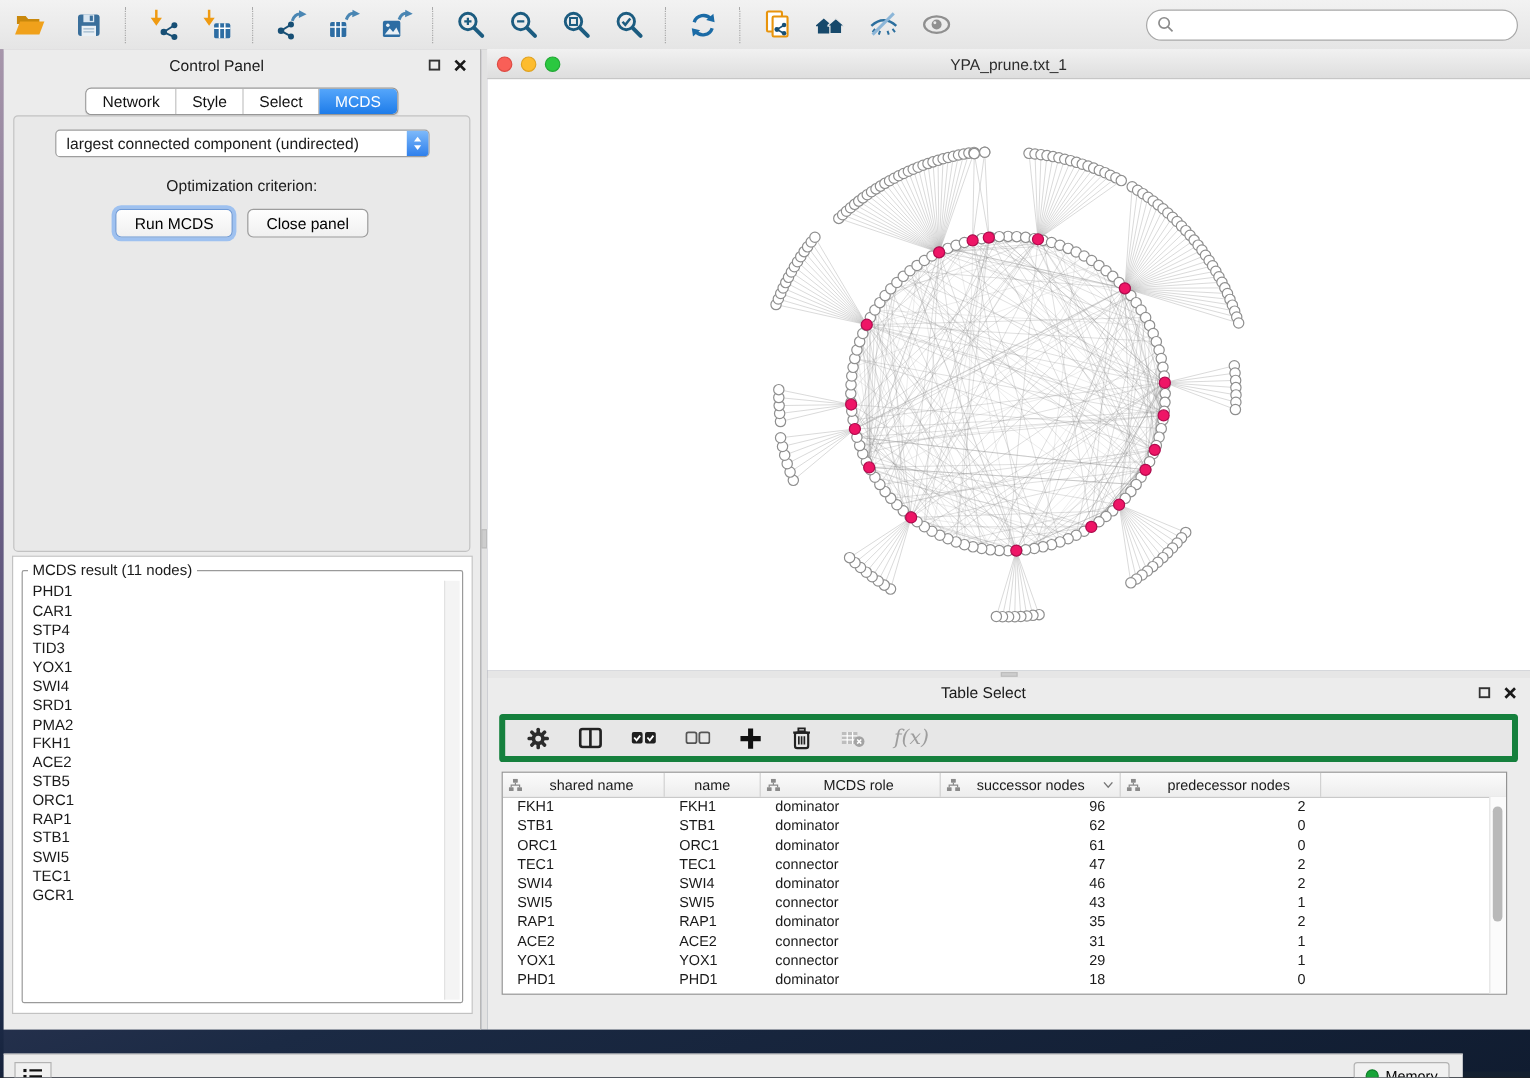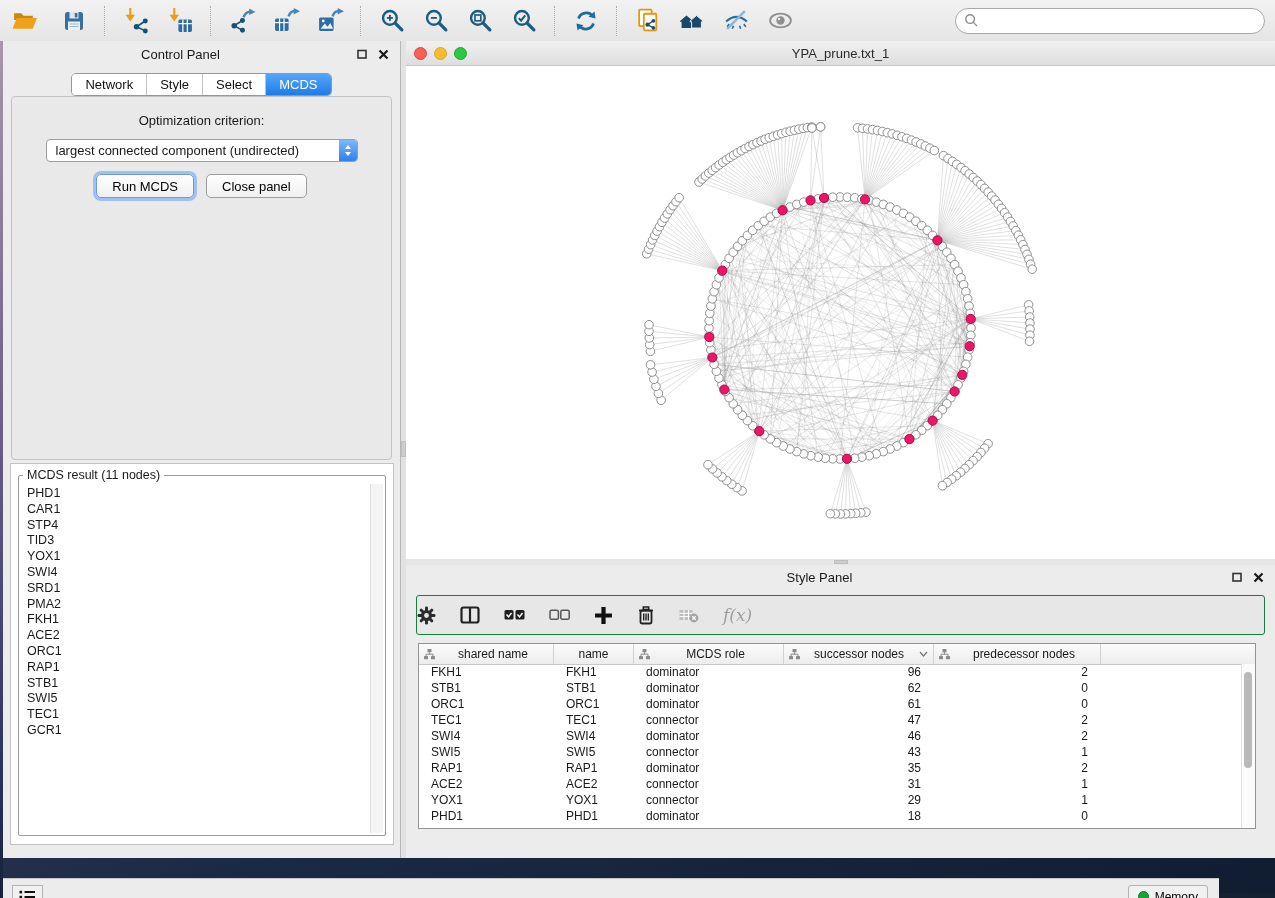--- a/index.html
+++ b/index.html
@@ -76,21 +76,21 @@
   #net-title{position:absolute;left:0;right:0;text-align:center;font-size:13px;color:#2b2b2b;}
   #net-canvas{position:absolute;left:0;top:24px;width:869px;height:494px;}
   .chord{stroke:#8c8c8c;stroke-opacity:.30;stroke-width:.75;}
   .chord2{stroke:#9a9a9a;stroke-opacity:.22;stroke-width:.7;}
   .fanline{stroke:#a7a7a7;stroke-opacity:.5;stroke-width:.7;}
   .wnode{fill:#fff;stroke:#8f8f8f;stroke-width:1;}
   .pnode{fill:#ee1566;stroke:#b00b4e;stroke-width:1;}
   
   #table-panel{position:absolute;left:406px;top:565px;width:869px;height:293px;background:#ececec;}
   #tp-toolbar{position:absolute;left:10px;right:10px;top:30px;height:40px;background:#e7e7e7;
-    border:1px solid #15803d;border-radius:3px;display:flex;align-items:center;gap:24px;box-sizing:border-box;}
+    border:5px solid #15803d;border-radius:3px;display:flex;align-items:center;gap:24px;padding-left:18px;box-sizing:border-box;}
   .tpbtn{background:none;border:none;padding:0;display:flex;align-items:center;}
   .fx{font-family:"DejaVu Serif","Liberation Serif",serif;font-style:italic;font-size:17px;color:#9e9e9e;}
   #ntable{position:absolute;left:12px;top:78px;width:838px;height:186px;background:#fff;
     border:1px solid #939393;box-sizing:border-box;overflow:hidden;}
   #thead{display:flex;height:20px;background:linear-gradient(#fbfbfb,#ededed);border-bottom:1px solid #c9c9c9;}
   .th{display:flex;align-items:center;border-right:1px solid #d2d2d2;padding:0 5px;box-sizing:border-box;font-size:12px;}
   .th .lbl{flex:1;text-align:center;}
   .th.filler{flex:1;border-right:none;}
   .tr{display:flex;height:16px;align-items:center;font-size:12px;}
   .td{box-sizing:border-box;padding:0 12px;white-space:nowrap;overflow:hidden;}
@@ -289,47 +289,48 @@
     </div>
     <div class="segwrap">
       <div class="seg" id="cp-tabs">
           <button class="tab">Network</button>
           <button class="tab">Style</button>
           <button class="tab">Select</button>
           <button class="tab sel">MCDS</button>
         </div>
     </div>
     <div id="cp-card">
-      <div id="opt-label">Optimization criterion:</div>
       <div id="dropdown">
         <span>largest connected component (undirected)</span>
         <span class="stepper">
             <span class="chev-up"></span>
             <span class="chev-dn"></span>
           </span>
       </div>
+      <div id="opt-label">Optimization criterion:</div>
       <div id="cp-buttons">
         <button class="cbtn" id="run-btn">Run MCDS</button>
         <button class="cbtn">Close panel</button>
       </div>
     </div>
     <div id="cp-result">
       <fieldset id="cp-fieldset">
         <legend>MCDS result (11 nodes)</legend>
         <div id="mcds-list">
             <div>PHD1</div>
             <div>CAR1</div>
             <div>STP4</div>
             <div>TID3</div>
             <div>YOX1</div>
             <div>SWI4</div>
             <div>SRD1</div>
             <div>PMA2</div>
             <div>FKH1</div>
             <div>ACE2</div>
+            <div>STB5</div>
             <div>ORC1</div>
             <div>RAP1</div>
             <div>STB1</div>
             <div>SWI5</div>
             <div>TEC1</div>
             <div>GCR1</div>
           </div>
         <div id="mcds-scroll"></div>
       </fieldset>
     </div>
@@ -1062,21 +1063,21 @@
         </svg>
     </div>
   </div>
 
   <div id="h-splitter">
       <div class="grip"></div>
     </div>
 
   <div id="table-panel">
     <div class="panel-titlebar" style="height:24px">
-      <span class="ttl">Style Panel</span>
+      <span class="ttl">Table Select</span>
       <button class="winbtn">
         <svg width="11" height="11">
             <rect x="1" y="1.5" width="8" height="7.5" fill="none" stroke="#333" stroke-width="1.6"></rect>
           </svg>
       </button>
       <button class="winbtn">
         <svg width="11" height="11">
             <path d="M1.5 1.5 L9.5 9.5 M9.5 1.5 L1.5 9.5" stroke="#1a1a1a" stroke-width="2.2"></path>
           </svg>
       </button>

